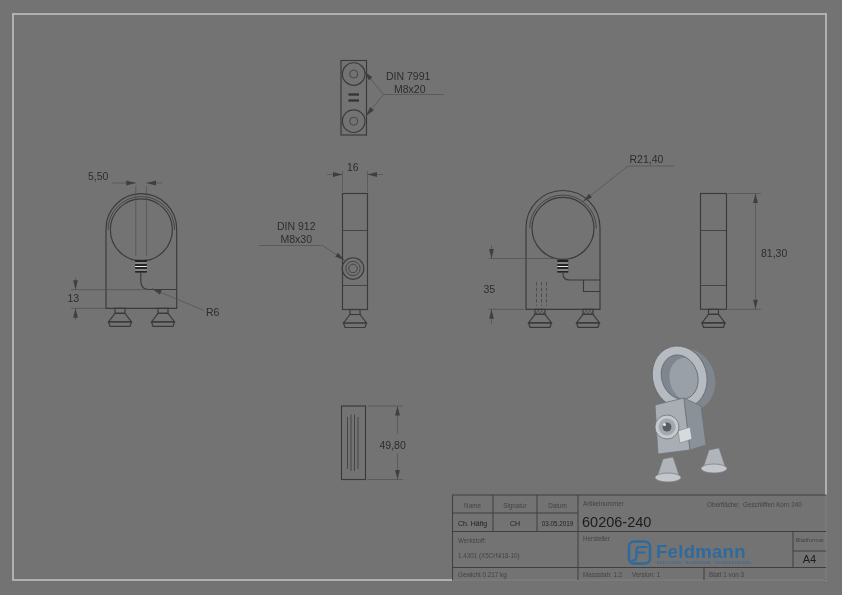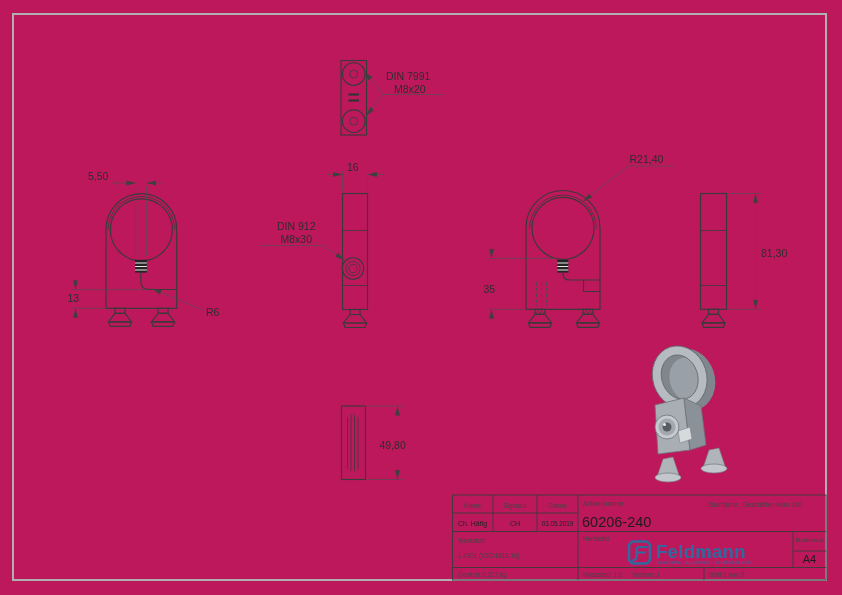--- a/index.html
+++ b/index.html
@@ -1,16 +1,16 @@
 <!DOCTYPE html>
 <html><head>
 <meta charset="utf-8">
 <style>
   html,body{margin:0;padding:0;background:#ffffff;}
-  #sheet{position:relative;width:842px;height:595px;background:#be185d;overflow:hidden;
+  #sheet{position:relative;width:842px;height:595px;background:#737373;overflow:hidden;
          font-family:"Liberation Sans",sans-serif;}
   svg{position:absolute;left:0;top:0;}
   text{font-family:"Liberation Sans",sans-serif;fill:#2e2e2e;}
   .dim{font-size:10.5px;fill:#2d2d2d;}
   .obj{stroke:#3a3a3a;stroke-width:1.15;fill:none;}
   .thin{stroke:#3a3a3a;stroke-width:0.8;fill:none;}
   .dml{stroke:#4f4f4f;stroke-width:0.65;fill:none;}
   .arw{fill:#3f3f3f;stroke:none;}
   .tbl{stroke:#3a3a3a;stroke-width:0.9;fill:none;}
   .tb-label{font-size:6.3px;fill:#444;}

